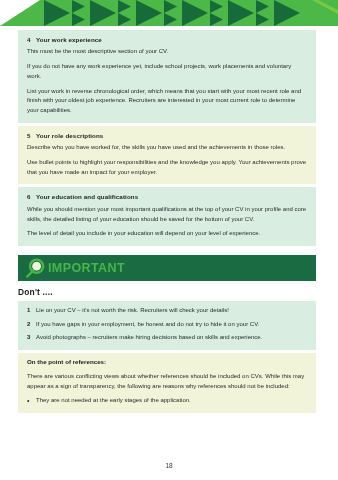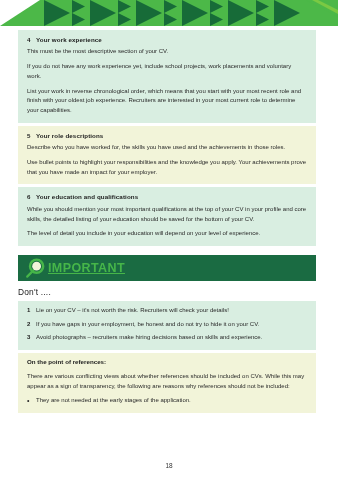--- a/index.html
+++ b/index.html
@@ -68,28 +68,27 @@
   .magnifier{
     width:21px;height:22px;flex:0 0 auto;
     margin-right:3px;
   }
   .important-label{
     font-size:12.5px;
     font-weight:bold;
     color:#46b649;
     letter-spacing:.4px;
     line-height:1;
-    text-decoration:underline;
   }
 
   
   .dont-head{
     margin:6px 22px 4px 18px;
     font-size:8.4px;
-    font-weight:normal;
+    font-weight:bold;
     color:#1b1b1b;
     letter-spacing:.2px;
   }
 
   
   .numlist{margin:0;padding:0;list-style:none;}
   .numlist li{
     display:flex;
     font-size:6px;
     line-height:1.6;

